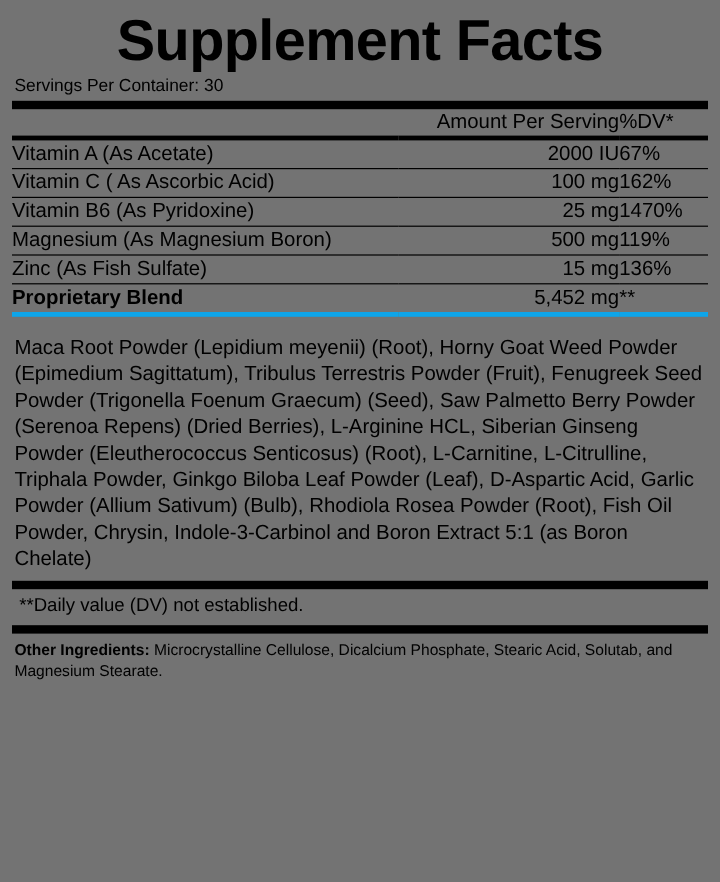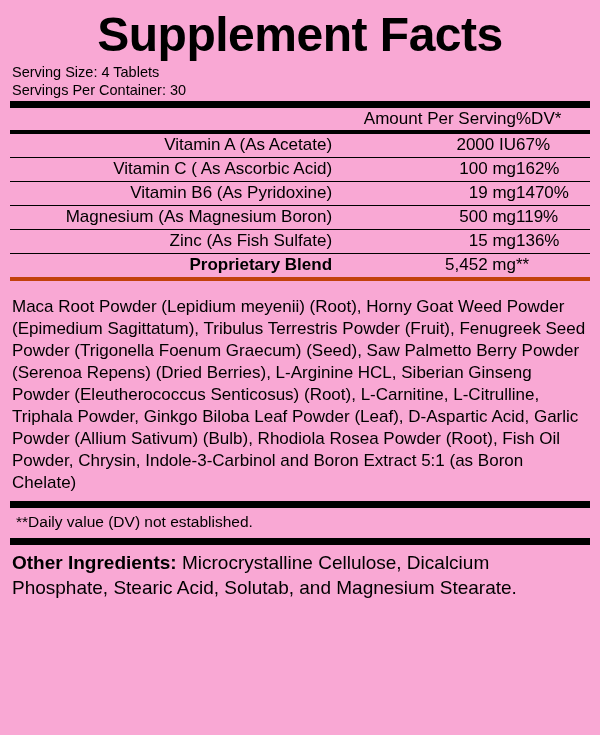--- a/index.html
+++ b/index.html
@@ -10,21 +10,21 @@
   body {
     font-family: "Liberation Sans", sans-serif;
     color: #000000;
   }
   .label {
     width: 600px;
     height: 735px;
     box-sizing: border-box;
     padding: 8px 10px 0 10px;
     position: relative;
-    background: #f9a8d4;
+    background: #737373;
     overflow: hidden;
   }
   .title {
     font-size: 48px;
     font-weight: bold;
     letter-spacing: -0.5px;
     text-align: center;
     line-height: 1.05;
     margin: 2px 0 4px 0;
     white-space: nowrap;
@@ -48,71 +48,70 @@
     vertical-align: bottom;
     border-bottom: 1.5px solid #000;
   }
   table.facts tr.header-row td {
     font-weight: normal;
     border-bottom: 4px solid #000;
     padding-bottom: 1px;
     font-size: 17px;
   }
   td.name {
-    text-align: right;
+    text-align: left;
     padding-left: 2px;
   }
   td.amount {
     text-align: right;
     white-space: nowrap;
     padding-right: 6px;
   }
   td.dv {
     text-align: left;
     white-space: nowrap;
     padding-right: 2px;
     width: 74px;
   }
   tr.blend td {
     font-weight: bold;
-    border-bottom: 4px solid #c2410c;
+    border-bottom: 4px solid #0ea5e9;
   }
   tr.blend td.amount,
   tr.blend td.dv {
     font-weight: normal;
   }
   .ingredients-block {
     font-size: 17px;
     line-height: 1.30;
     padding: 15px 2px 5px 2px;
     text-align: left;
   }
   .footnotes {
     font-size: 15.5px;
     line-height: 1.28;
     padding: 4px 2px 4px 6px;
   }
   .other-ing {
-    font-size: 19px;
+    font-size: 13px;
     line-height: 1.28;
     padding: 6px 2px 0 2px;
   }
   .other-ing b {
     font-weight: bold;
   }
 </style>
 </head>
 <body>
 
 <div class="label">
 
   <div class="title">Supplement Facts</div>
 
   <div class="serving-lines">
-    <div>Serving Size: 4 Tablets</div>
     <div>Servings Per Container: 30</div>
   </div>
 
   <div class="rule-thick"></div>
 
   <table class="facts">
     <tbody>
       <tr class="header-row">
         <td class="name"></td>
         <td class="amount">Amount Per Serving</td>
@@ -124,21 +123,21 @@
         <td class="amount">2000 IU</td>
         <td class="dv">67%</td>
       </tr>
       <tr>
         <td class="name">Vitamin C ( As Ascorbic Acid)</td>
         <td class="amount">100 mg</td>
         <td class="dv">162%</td>
       </tr>
       <tr>
         <td class="name">Vitamin B6 (As Pyridoxine)</td>
-        <td class="amount">19 mg</td>
+        <td class="amount">25 mg</td>
         <td class="dv">1470%</td>
       </tr>
       <tr>
         <td class="name">Magnesium (As Magnesium Boron)</td>
         <td class="amount">500 mg</td>
         <td class="dv">119%</td>
       </tr>
       <tr>
         <td class="name">Zinc (As Fish Sulfate)</td>
         <td class="amount">15 mg</td>

